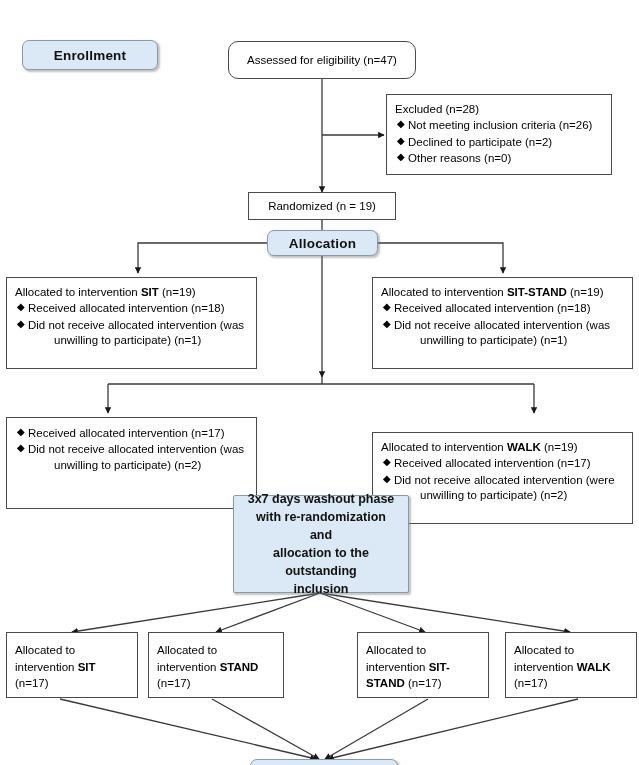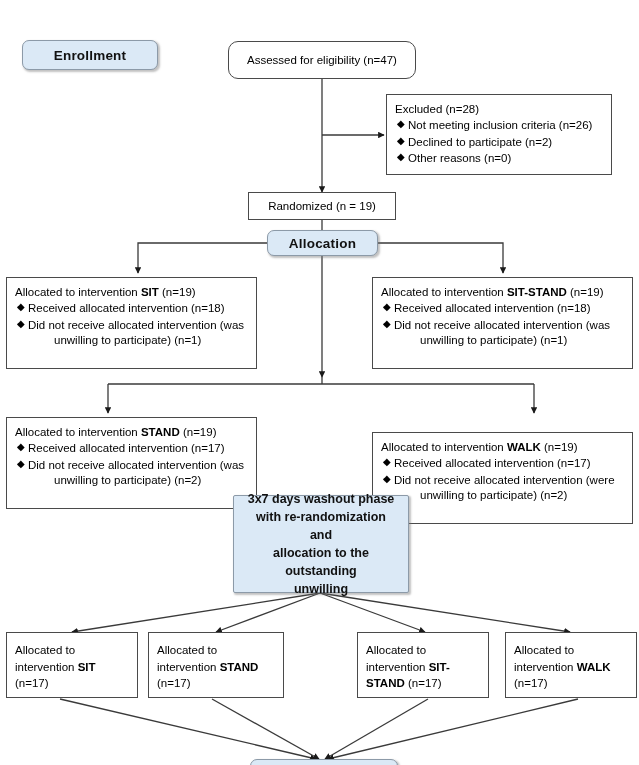--- a/index.html
+++ b/index.html
@@ -176,41 +176,40 @@
 
   <div class="node" style="left:372px; top:245px; width:261px; height:92px;">
     <div class="title-line"><span>Allocated to intervention </span><b>SIT-STAND</b><span> (n=19)</span></div>
     <ul class="bullets">
       <li><span class="bul">◆</span><span>Received allocated intervention (n=18)</span></li>
       <li><span class="bul">◆</span><span>Did not receive allocated intervention (was</span><span class="cont">unwilling to participate) (n=1)</span></li>
     </ul>
   </div>
 
   <div class="node" style="left:6px; top:385px; width:251px; height:92px;">
-    <div class="title-line"><span>Allocated to intervention </span><b>STAND</b><span> (n=19)</span></div>
     <ul class="bullets">
       <li><span class="bul">◆</span><span>Received allocated intervention (n=17)</span></li>
       <li><span class="bul">◆</span><span>Did not receive allocated intervention (was</span><span class="cont">unwilling to participate) (n=2)</span></li>
     </ul>
   </div>
 
   <div class="node" style="left:372px; top:400px; width:261px; height:92px;">
     <div class="title-line"><span>Allocated to intervention </span><b>WALK</b><span> (n=19)</span></div>
     <ul class="bullets">
       <li><span class="bul">◆</span><span>Received allocated intervention (n=17)</span></li>
       <li><span class="bul">◆</span><span>Did not receive allocated intervention (were</span><span class="cont">unwilling to participate) (n=2)</span></li>
     </ul>
   </div>
 
   <div class="washout" style="left:233px; top:463px; width:176px; height:98px;">
     <div>
       <div>3x7 days washout phase</div>
       <div>with re-randomization and</div>
       <div>allocation to the outstanding</div>
-      <div>unwilling</div>
+      <div>inclusion</div>
     </div>
   </div>
 
   <div class="node small-node" style="left:6px; top:600px; width:132px; height:66px;">
     <div>Allocated to</div>
     <div><span>intervention </span><b>SIT</b></div>
     <div>(n=17)</div>
   </div>
 
   <div class="node small-node" style="left:148px; top:600px; width:136px; height:66px;">

